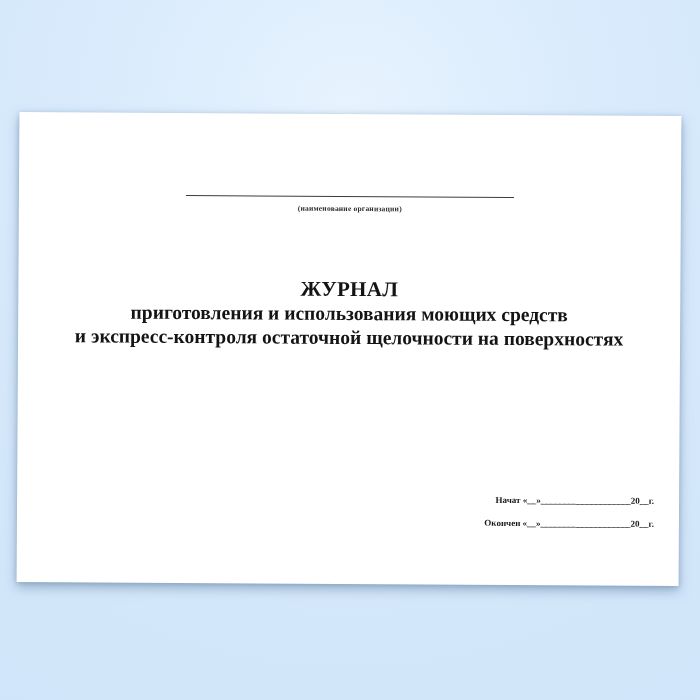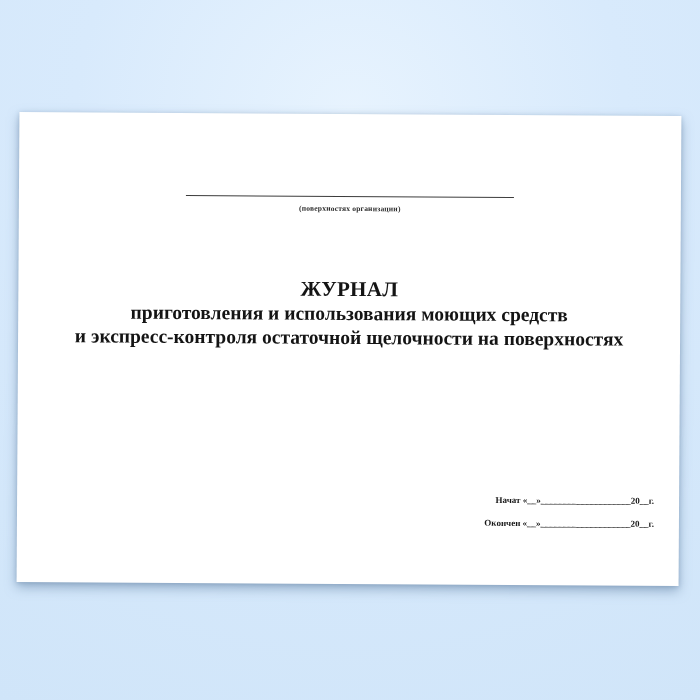--- a/index.html
+++ b/index.html
@@ -100,21 +100,21 @@
   }
 </style>
 </head>
 <body>
 
 <div class="stage">
   <div class="page">
 
     <div class="org-block">
       <div class="org-line"></div>
-      <span class="org-label">(поверхностях организации)</span>
+      <span class="org-label">(наименование организации)</span>
     </div>
 
     <div class="title-block">
       <div class="title-main">ЖУРНАЛ</div>
       <div class="title-sub">приготовления и использования моющих средств</div>
       <div class="title-sub">и экспресс-контроля остаточной щелочности на поверхностях</div>
     </div>
 
     <div class="dates-block">
       <div class="date-row">Начат «__»____________________20__г.</div>

